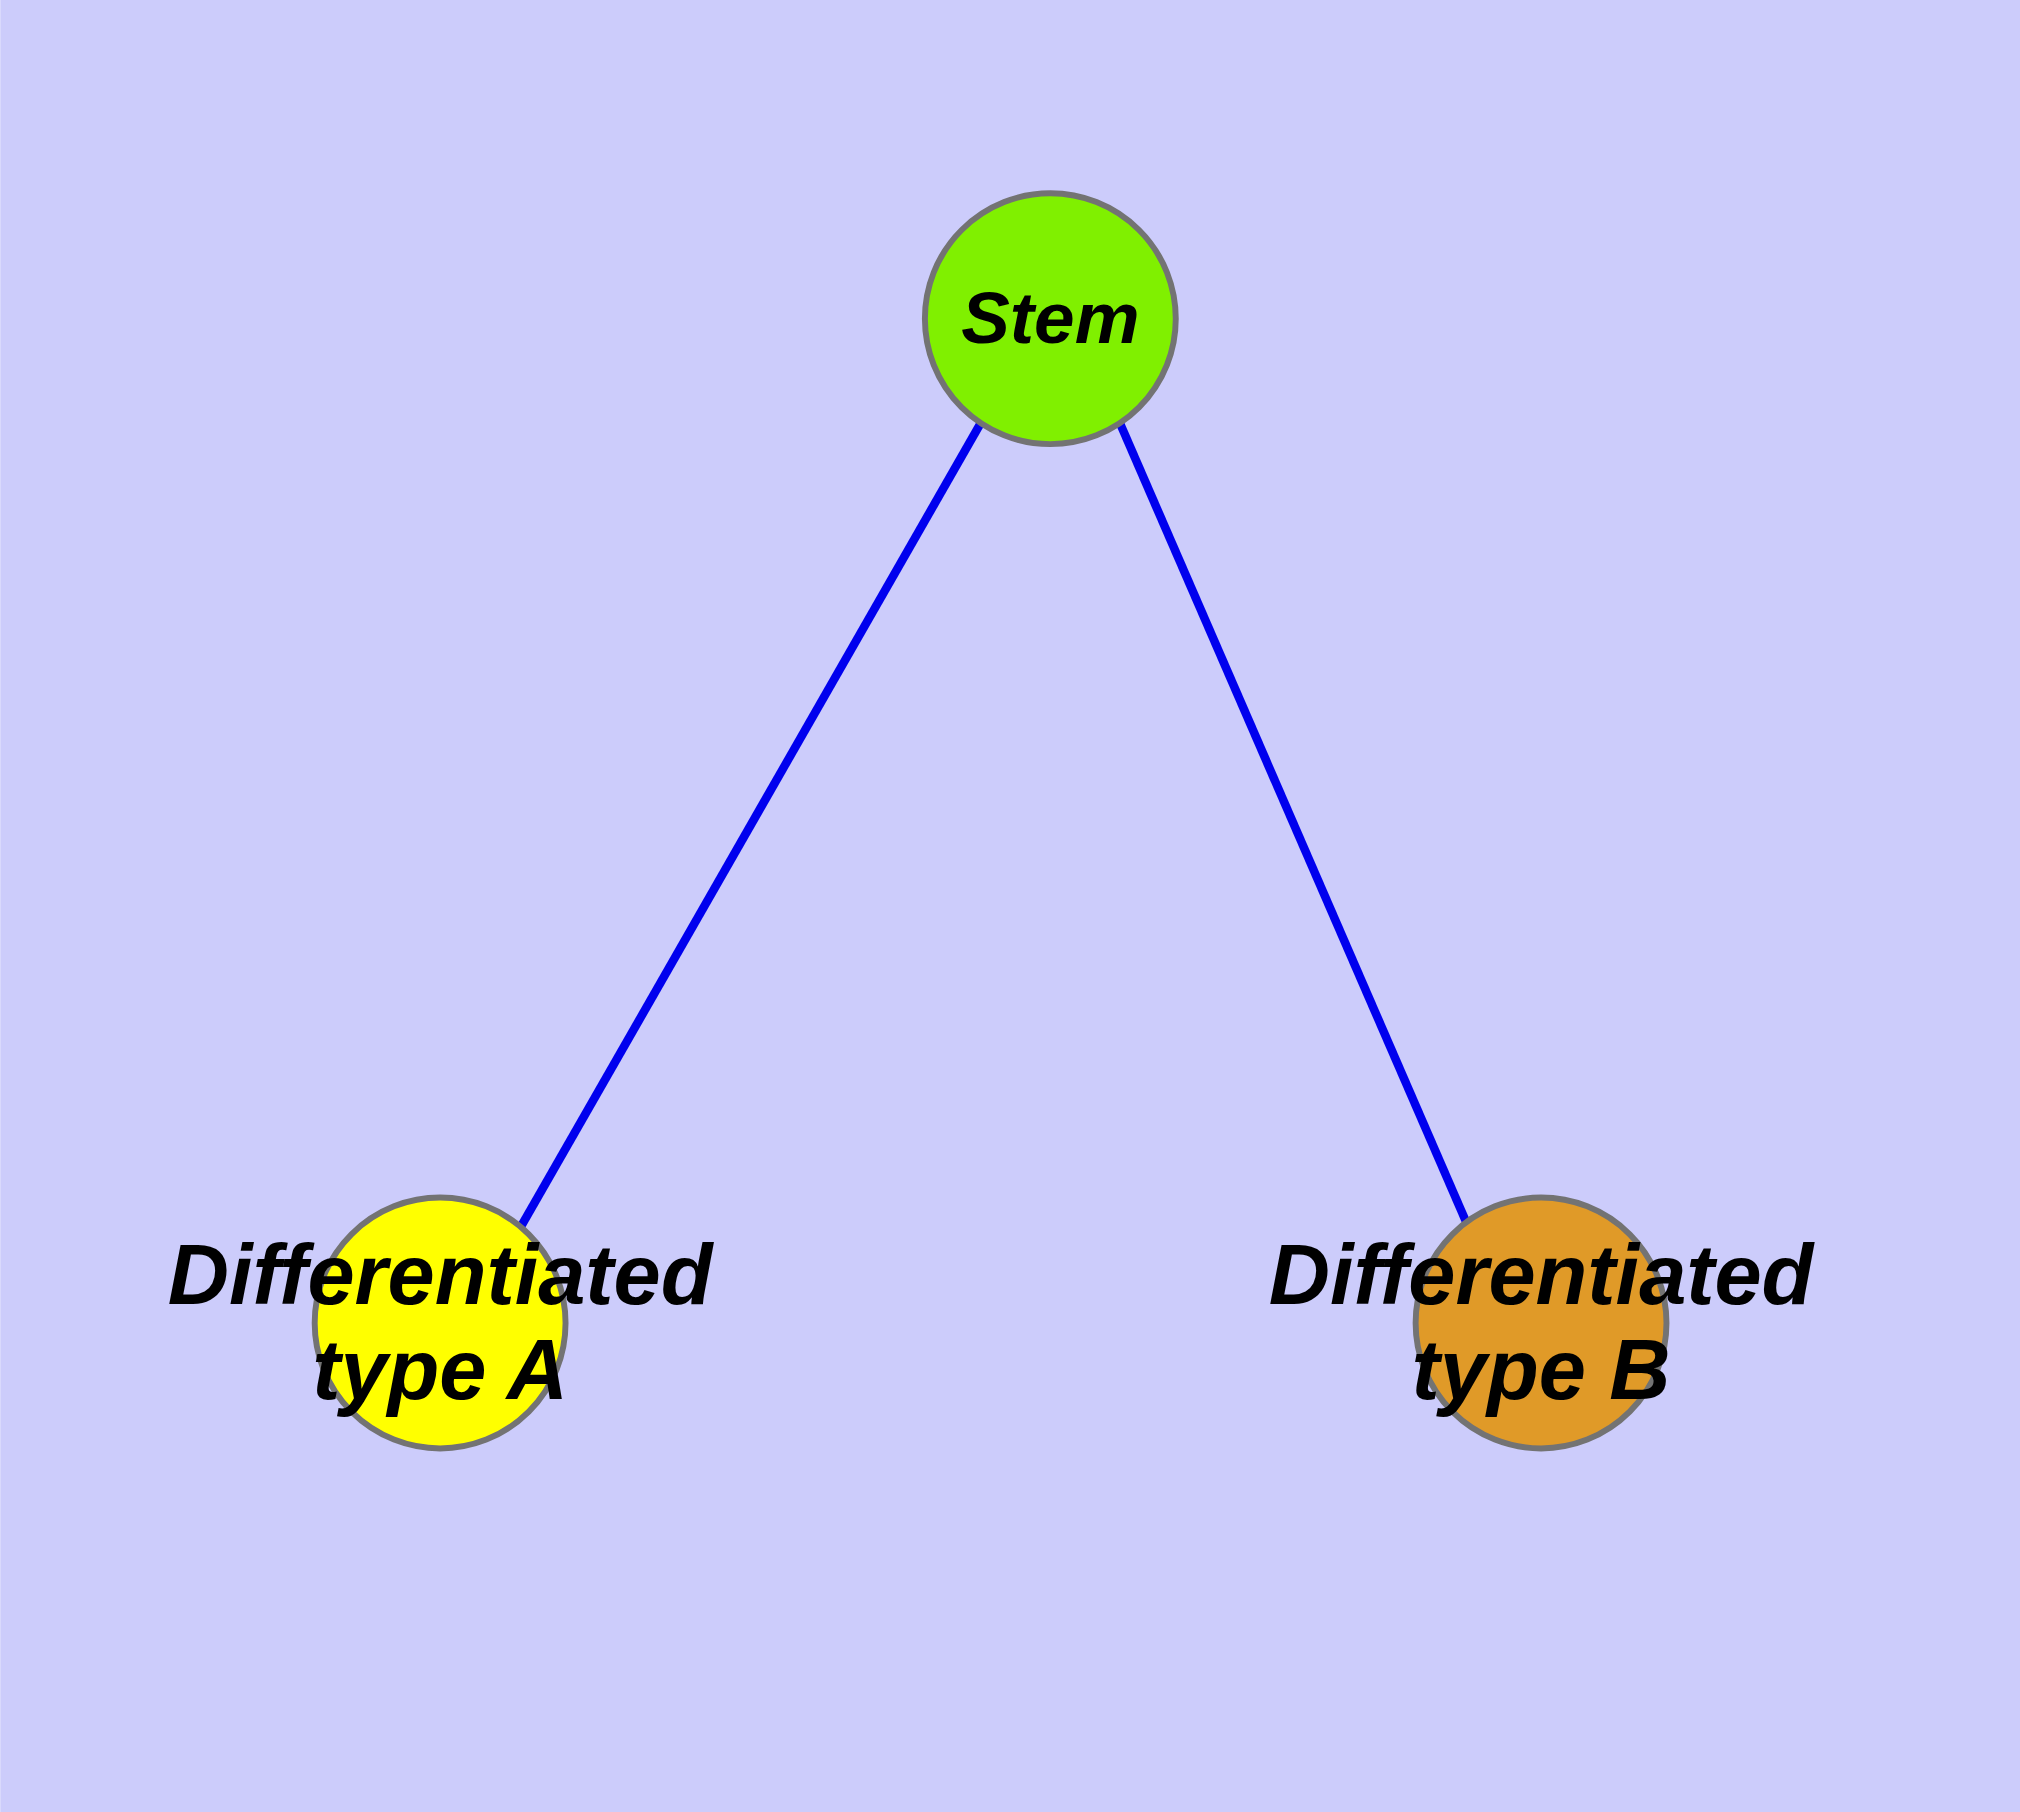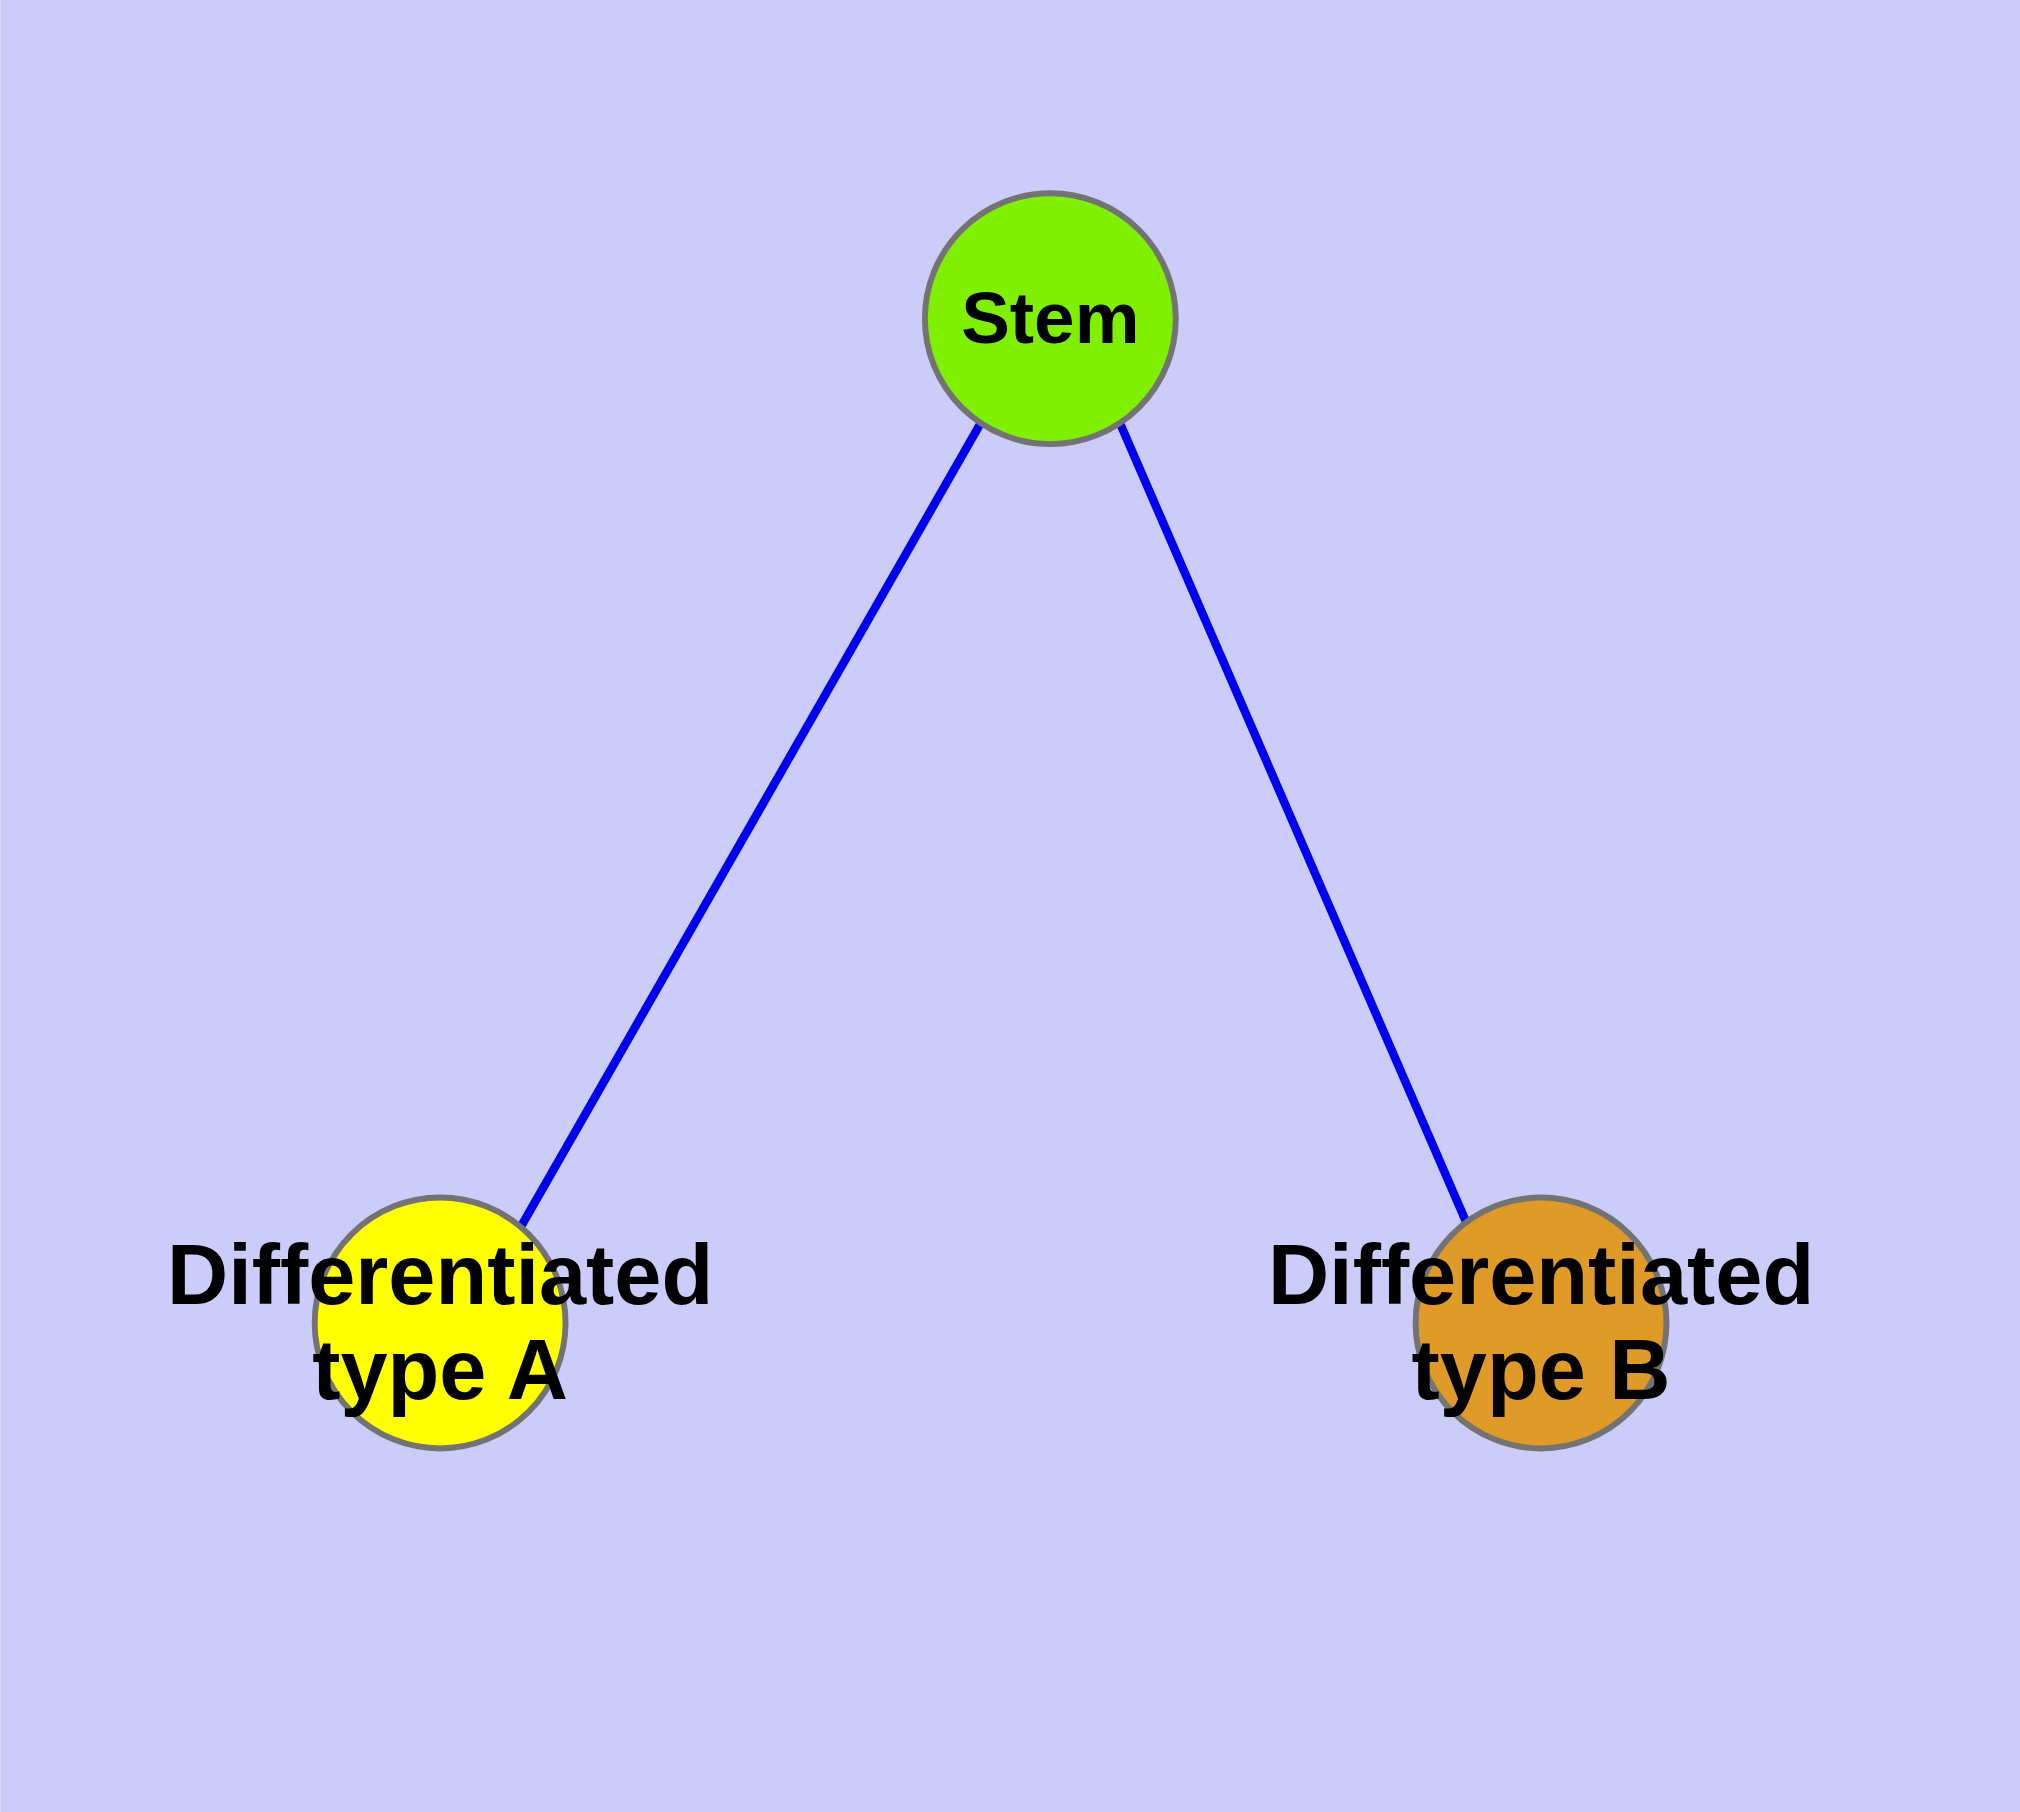--- a/index.html
+++ b/index.html
@@ -7,20 +7,21 @@
     margin: 0;
     padding: 0;
     background: #ffffff;
   }
   #canvas {
     position: relative;
     width: 2021px;
     height: 1812px;
     overflow: hidden;
     font-family: "Liberation Sans", sans-serif;
+    font-style: italic;
   }
   #graph-svg {
     display: block;
     width: 2021px;
     height: 1812px;
   }
   .node-circle {
     stroke: #737373;
     stroke-width: 7;
   }

